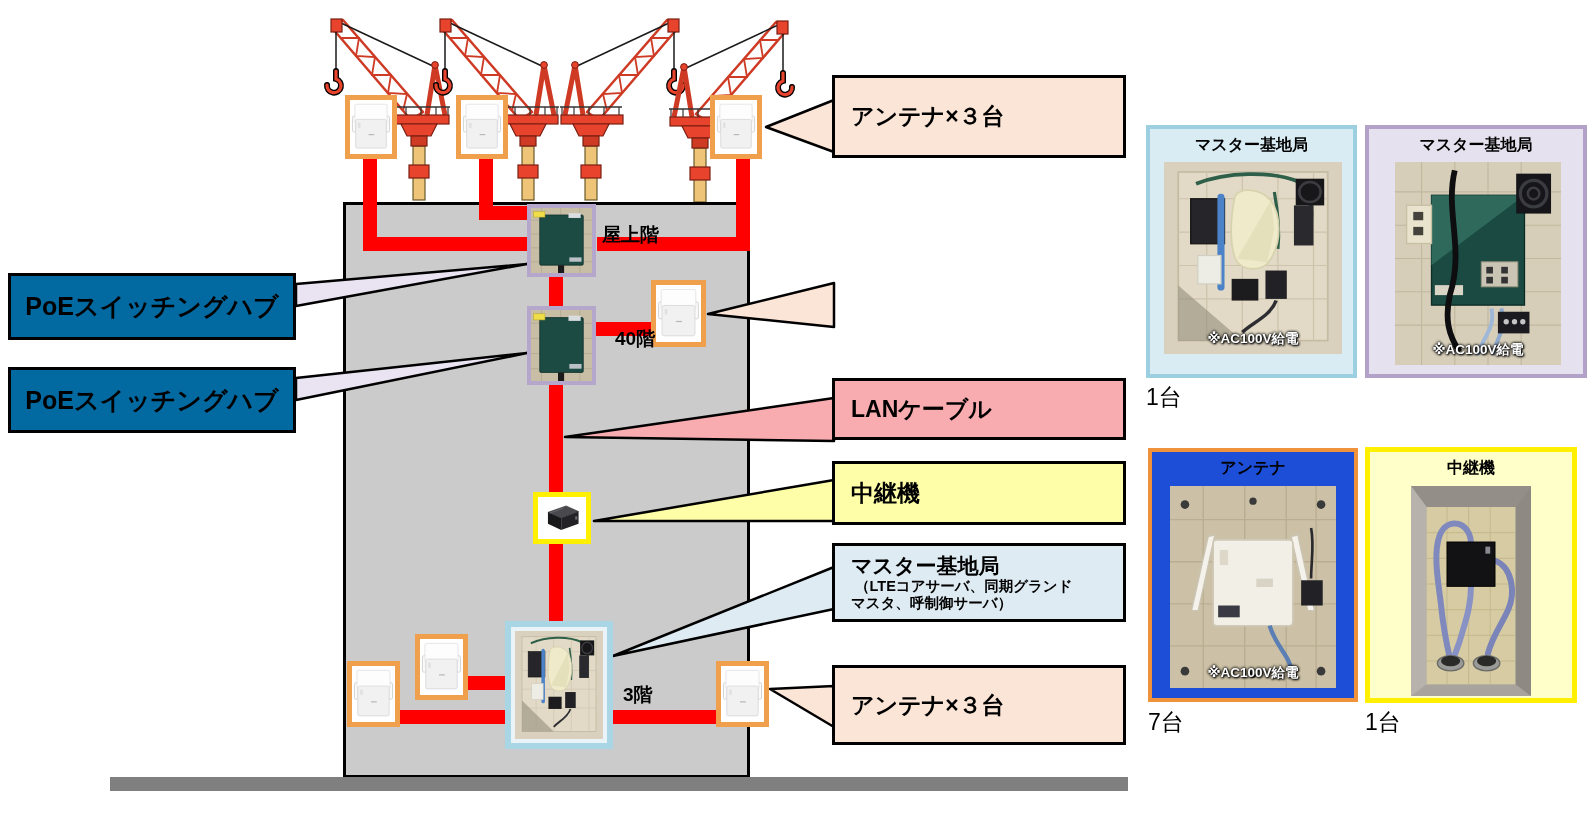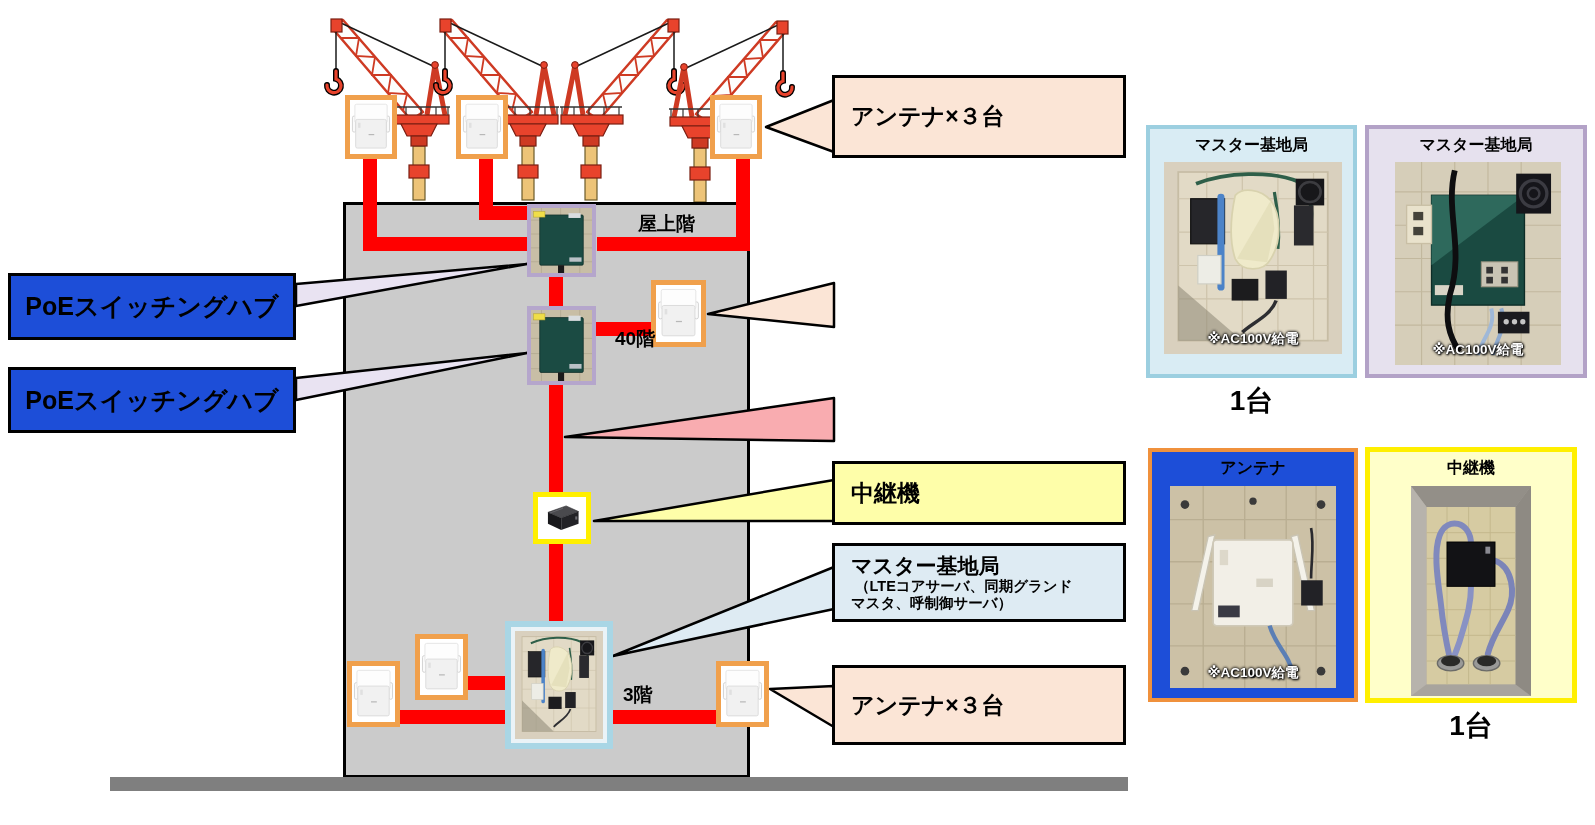--- a/index.html
+++ b/index.html
@@ -12,36 +12,36 @@
   .ground{position:absolute;left:110px;top:777px;width:1018px;height:14px;background:#7F7F7F;}
   .photo-frame{position:absolute;box-sizing:border-box;overflow:hidden;}
   .photo-frame svg{display:block;width:100%;height:100%;}
   .frame-purple{border:4px solid #B5A6CC;}
   .frame-orange{border:5px solid #F0A04C;background:#fff;}
   .frame-yellowb{border:5px solid #FFEF00;background:#fff;}
   .frame-bluelight{border:6px solid #A9D6E5;background:#EAF3F7;padding:4px;}
   .floor-label{position:absolute;font-weight:bold;font-size:19px;white-space:nowrap;}
   .callout{position:absolute;box-sizing:border-box;border:3px solid #000;display:flex;
            align-items:center;font-weight:bold;white-space:nowrap;}
-  .callout-left{left:8px;width:288px;background:#1d4ed8;font-size:25px;justify-content:center;}
+  .callout-left{left:8px;width:288px;background:#0369a1;font-size:25px;justify-content:center;}
   .callout-right{left:832px;width:294px;padding-left:16px;font-size:23px;align-items:center;}
   .peach{background:#FBE5D6;} .pink{background:#F9ACB0;} .cyellow{background:#FEFEA9;}
   .cblue{background:#DEEBF3;}
   .callout-master{flex-direction:column;align-items:flex-start;justify-content:center;line-height:1.15;}
   .callout-master .t{font-size:21px;}
   .callout-master .s{font-size:14.5px;}
   .panel{position:absolute;box-sizing:border-box;}
   .panel .ptitle{position:absolute;top:6px;left:0;width:100%;text-align:center;
                  font-weight:bold;font-size:16px;}
   .panel .pphoto{position:absolute;overflow:hidden;}
   .panel .pphoto svg{display:block;width:100%;height:100%;}
   .pnote{position:absolute;bottom:6px;left:0;width:100%;text-align:center;color:#fff;
          font-weight:bold;font-size:13.5px;
          text-shadow:0 0 3px #000,0 0 3px #000,1px 1px 2px #000;}
-  .pcount{position:absolute;text-align:center;font-weight:bold;font-size:28px;}
+  .pcount{position:absolute;font-weight:normal;font-size:23px;}
   .p-master{left:1146px;top:125px;width:211px;height:253px;background:#D9ECF4;border:4px solid #9CCFE0;}
   .p-hub{left:1365px;top:125px;width:222px;height:253px;background:#E6E1EE;border:4px solid #B3A2C7;}
   .p-ant{left:1148px;top:448px;width:210px;height:254px;background:#1d4ed8;border:4px solid #F0913C;}
   .p-rep{left:1365px;top:447px;width:212px;height:256px;background:#FFFFC9;border:5px solid #FFEF00;}
   svg{overflow:visible;}
 </style>
 </head>
 <body>
 
 <div id="canvas">
@@ -279,33 +279,36 @@
     <svg viewBox="0 0 52 64" preserveAspectRatio="none">
         <use href="#antenna-device"></use>
       </svg>
     </div>
   <div class="photo-frame frame-orange" style="left:716px;top:661px;width:53px;height:66px;">
     <svg viewBox="0 0 52 64" preserveAspectRatio="none">
         <use href="#antenna-device"></use>
       </svg>
     </div>
 
-  <div class="floor-label" style="left:602px;top:211px;margin-left:36px;">屋上階</div>
+  <div class="floor-label" style="left:602px;top:222px;">屋上階</div>
   <div class="floor-label" style="left:615px;top:326px;">40階</div>
   <div class="floor-label" style="left:623px;top:682px;">3階</div>
 
   <div class="callout callout-left" style="top:273px;height:67px;">
     <span>PoEスイッチングハブ</span>
   </div>
   <div class="callout callout-left" style="top:367px;height:66px;">
     <span>PoEスイッチングハブ</span>
   </div>
 
   <div class="callout callout-right peach" style="top:75px;height:83px;">
     <span>アンテナ×３台</span>
+  </div>
+  <div class="callout callout-right pink" style="top:378px;height:62px;">
+    <span>LANケーブル</span>
   </div>
   <div class="callout callout-right cyellow" style="top:461px;height:64px;">
     <span>中継機</span>
   </div>
   <div class="callout callout-right cblue callout-master" style="top:543px;height:79px;">
     <span class="t">マスター基地局</span>
     <span class="s" style="padding-left:4px;">（LTEコアサーバ、同期グランド</span>
     <span class="s">マスタ、呼制御サーバ）</span>
   </div>
   <div class="callout callout-right peach" style="top:665px;height:80px;">
@@ -335,20 +338,21 @@
 
   <div class="panel p-ant">
     <div class="ptitle">アンテナ</div>
     <div class="pphoto" style="left:18px;top:34px;width:166px;height:202px;">
       <svg viewBox="0 0 100 120" preserveAspectRatio="none">
           <use href="#photo-antcab"></use>
         </svg>
       <div class="pnote">※AC100V給電</div>
     </div>
   </div>
+  <div class="pcount" style="left:1148px;top:707px;width:210px;">7台</div>
 
   <div class="panel p-rep">
     <div class="ptitle">中継機</div>
     <div class="pphoto" style="left:41px;top:34px;width:120px;height:210px;">
       <svg viewBox="0 0 100 180" preserveAspectRatio="none">
           <use href="#photo-repcab"></use>
         </svg>
     </div>
   </div>
   <div class="pcount" style="left:1365px;top:707px;width:212px;">1台</div>

